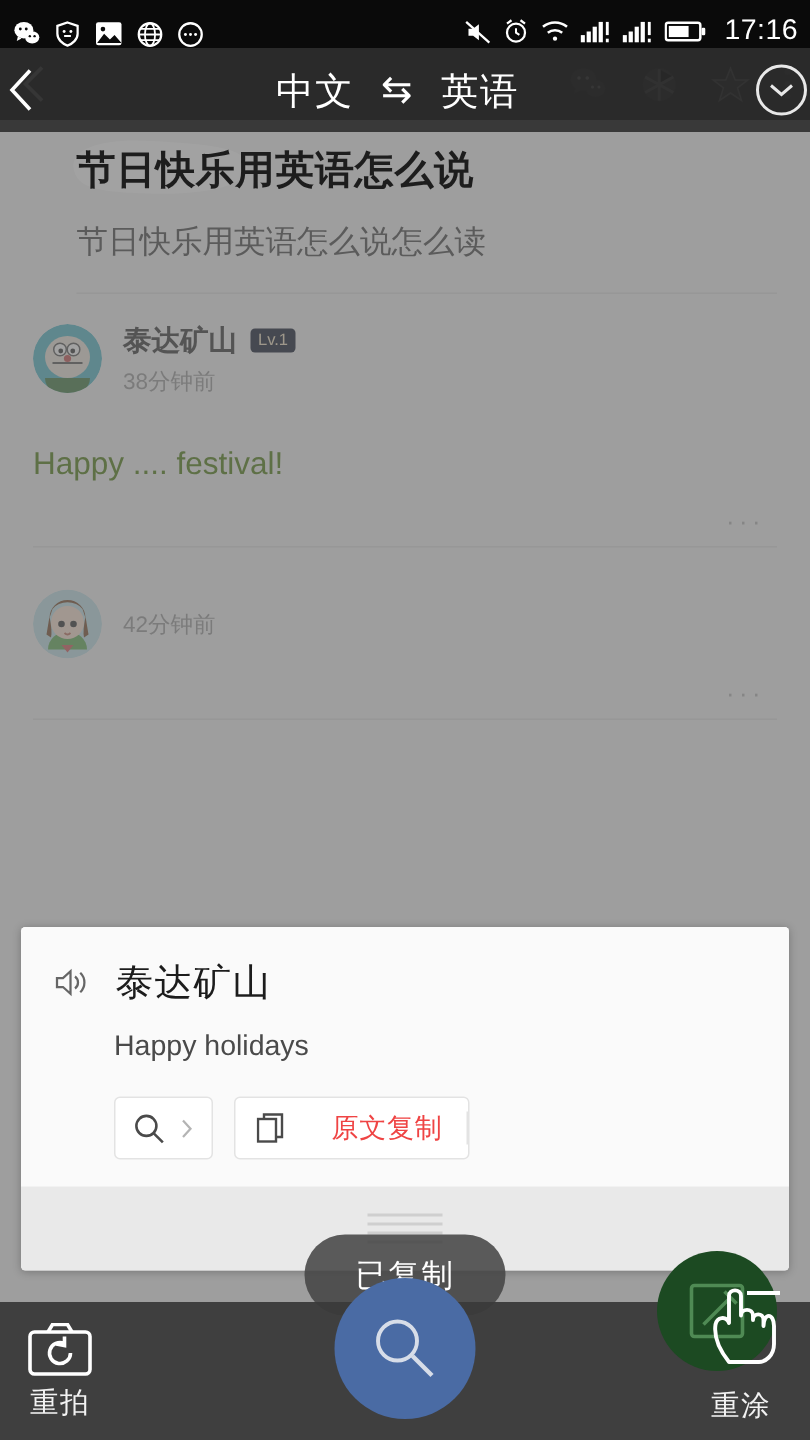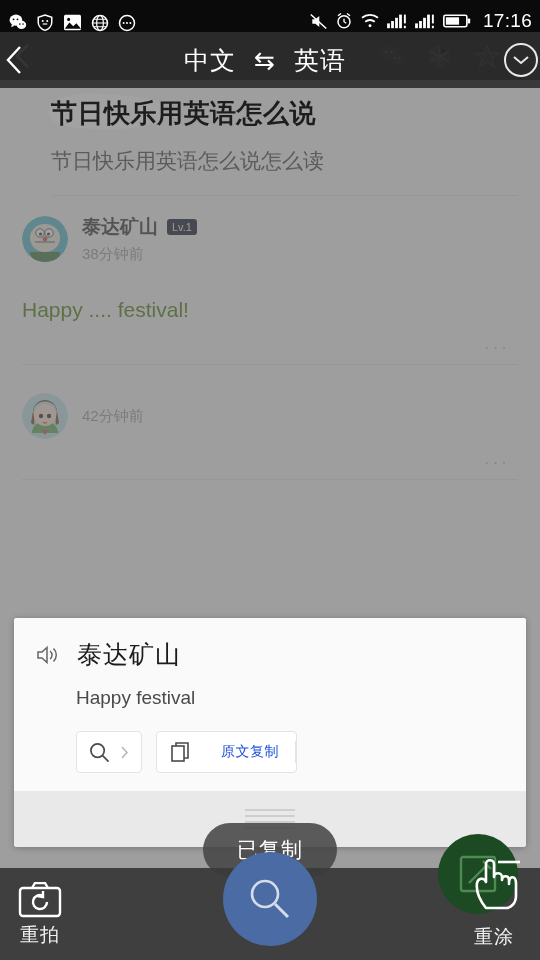--- a/index.html
+++ b/index.html
@@ -105,21 +105,21 @@
   .tgt-text { margin-top: 16px; font-size: 19px; color: #4a4a4a; padding-left: 40px; }
   .btn-row { margin-top: 22px; display: flex; align-items: center; gap: 14px; padding-left: 40px; }
   .pill {
     border: 1px solid #e3e3e3; border-radius: 4px; background: #fff;
     height: 42px; display: flex; align-items: center;
   }
   .pill.search { padding: 0 12px; gap: 10px; }
   .pill.copy { padding: 0 0; }
   .copy-ico { padding: 0 14px; display: flex; align-items: center; }
   .copy-btn {
-    font-size: 14px; color: #1d4ed8; padding: 0 16px; height: 100%;
+    font-size: 18px; color: #ef4444; padding: 0 16px; height: 100%;
     display: flex; align-items: center; letter-spacing: .5px;
   }
   .copy-sep { width: 1px; height: 22px; background: #e3e3e3; }
   .card-drawer {
     height: 56px; background: #e9e9e9;
     display: flex; align-items: center; justify-content: center;
   }
   .handle { display: flex; flex-direction: column; gap: 4px; }
   .handle i { display: block; width: 50px; height: 2px; background: #cfcfcf; }
 
@@ -430,21 +430,21 @@
   <div id="result-card">
     <div class="card-main">
       <div class="src-row">
         <svg width="24" height="22" viewBox="0 0 24 22">
             <path d="M2 8 h4 l5-4.5 v15 l-5-4.5 H2 z" fill="none" stroke="#666" stroke-width="1.5"></path>
             <path d="M14 7 a5 5 0 0 1 0 8" stroke="#666" stroke-width="1.5" fill="none"></path>
             <path d="M17.5 4.5 a9 9 0 0 1 0 13" stroke="#666" stroke-width="1.5" fill="none"></path>
           </svg>
         <span class="src-text">泰达矿山</span>
       </div>
-      <div class="tgt-text">Happy festival</div>
+      <div class="tgt-text">Happy holidays</div>
       <div class="btn-row">
         <div class="pill search">
           <svg width="21" height="21" viewBox="0 0 22 22">
               <circle cx="9" cy="9" r="7" fill="none" stroke="#4a4a4a" stroke-width="1.8"></circle>
               <path d="M14 14 L20.5 20.5" stroke="#4a4a4a" stroke-width="1.8"></path>
             </svg>
           <svg width="9" height="15" viewBox="0 0 9 15">
               <path d="M2 2 L7 7.5 L2 13" stroke="#b4b4b4" stroke-width="1.5" fill="none"></path>
             </svg>
         </div>

